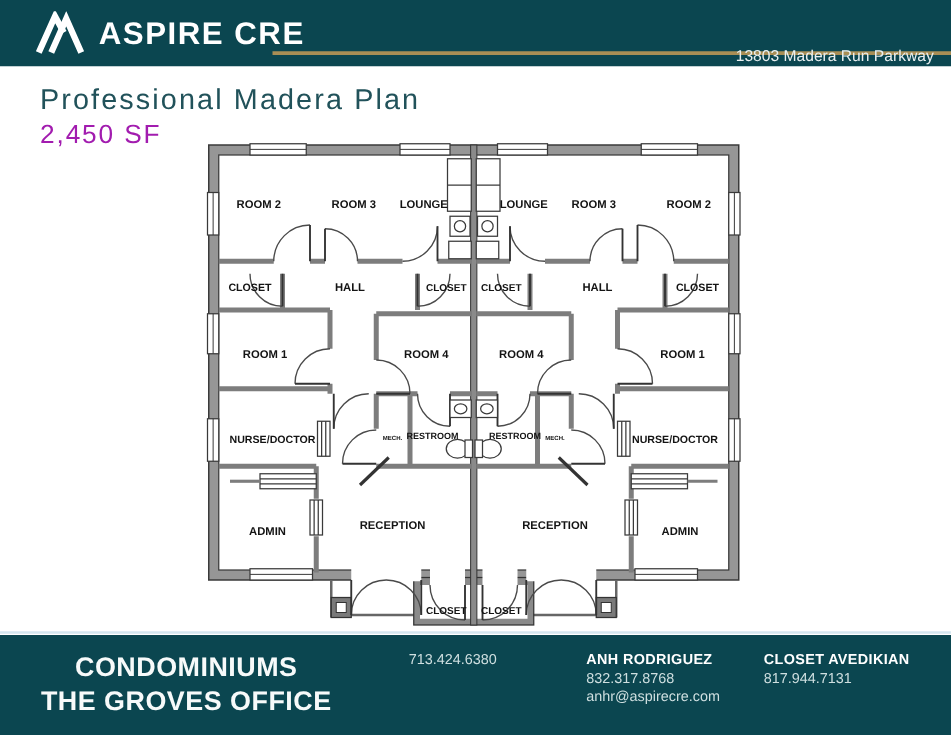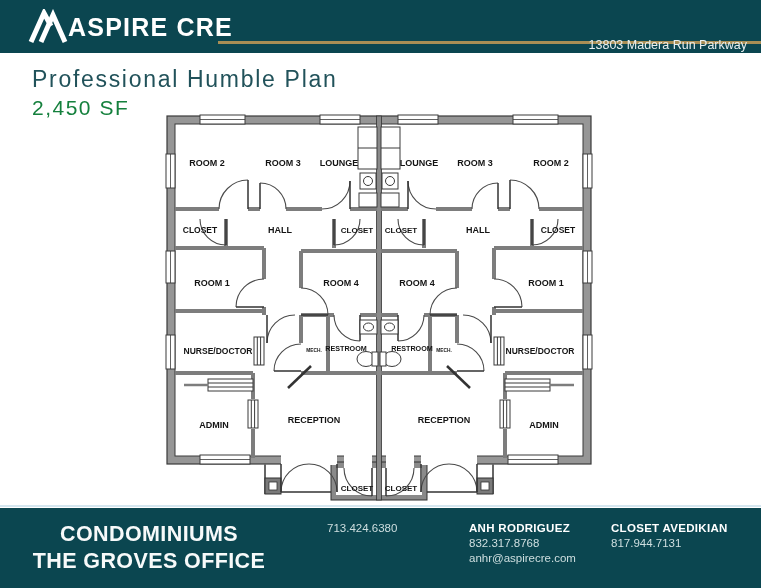--- a/index.html
+++ b/index.html
@@ -1,28 +1,28 @@
 <!DOCTYPE html>
 <html><head>
 <meta charset="utf-8">
 <style>
   html,body{margin:0;padding:0;background:#e8e8e8;}
   .page{width:761px;height:588px;position:relative;background:#ffffff;overflow:hidden;
         font-family:"Liberation Sans",sans-serif;}
   
   .topbar{position:absolute;top:0;left:0;right:0;height:53px;background:#0b4650;}
-  .brand{position:absolute;left:28px;top:9px;display:flex;align-items:center;text-align:right;}
+  .brand{position:absolute;left:28px;top:9px;display:flex;align-items:center;gap:11px;text-align:right;}
   .brand-name{color:#ffffff;font-size:25px;font-weight:bold;letter-spacing:1.2px;}
   .gold-line{position:absolute;left:218px;right:0;top:41px;height:3px;background:#a98e55;}
   .address{position:absolute;right:14px;top:8px;text-align:right;color:#e9f0f1;
            font-size:12.5px;line-height:17px;margin-top:29px;}
   
   .title-block{position:absolute;left:32px;top:66px;}
   .title-main{font-size:23px;letter-spacing:1.7px;color:#21525a;}
-  .title-sub{font-size:21px;letter-spacing:1.5px;color:#15803d;margin-top:3px;}
+  .title-sub{font-size:21px;letter-spacing:1.5px;color:#a21caf;margin-top:3px;}
   
   .plan-wrap{position:absolute;left:164px;top:111px;width:430px;height:393px;}
   .lbl{font-family:"Liberation Sans",sans-serif;font-weight:bold;fill:#141414;}
   
   .pre-footer-line{position:absolute;left:0;right:0;top:505px;height:2px;background:#d5e6ef;}
   .footer{position:absolute;left:0;right:0;top:508px;height:80px;background:#0b4650;}
   .property{position:absolute;left:10px;top:13px;width:278px;text-align:center;color:#f7fafa;
             font-size:21.5px;font-weight:bold;line-height:26.5px;letter-spacing:0.4px;}
   .contacts{position:absolute;left:327px;top:13px;display:flex;}
   .contact{width:132px;margin-right:10px;}
@@ -42,21 +42,21 @@
       </svg>
       <span class="brand-name">ASPIRE CRE</span>
     </div>
     <div class="gold-line"></div>
     <div class="address">
       <div>13803 Madera Run Parkway</div>
     </div>
   </div>
 
   <div class="title-block">
-    <div class="title-main">Professional Humble Plan</div>
+    <div class="title-main">Professional Madera Plan</div>
     <div class="title-sub">2,450 SF</div>
   </div>
 
   <div class="plan-wrap">
   <svg width="430" height="393" viewBox="0 0 430 393">
     <defs>
 
       <g id="unitGeom">
 
         <path stroke="#7d7d7d" stroke-width="4" fill="none" d="

